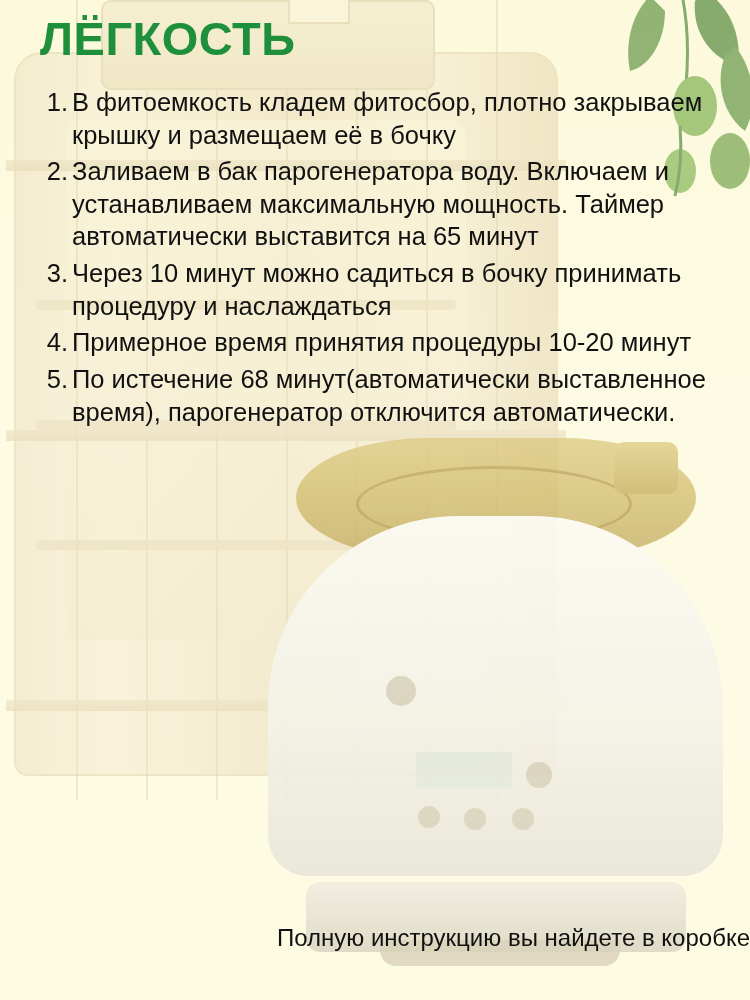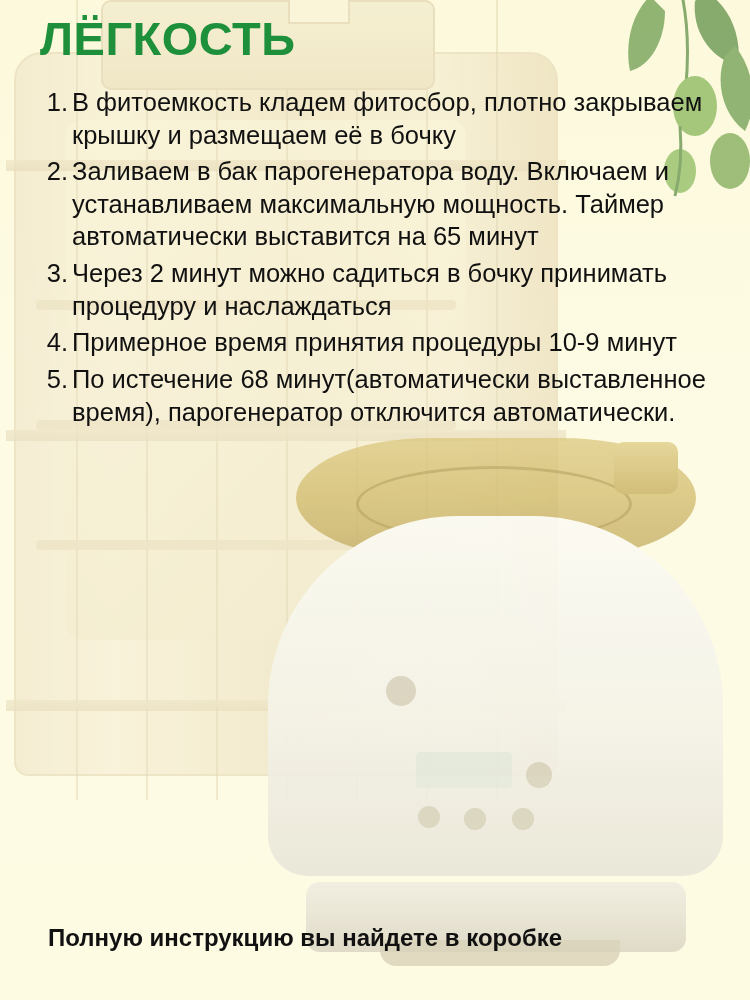--- a/index.html
+++ b/index.html
@@ -235,26 +235,25 @@
   }
   ol.steps li .txt {
     display: block;
   }
 
   .footer-note {
     position: absolute;
     left: 0;
     right: 0;
     bottom: 48px;
-    text-align: left;
+    text-align: right;
     font-size: 24px;
-    font-weight: 700;
+    font-weight: 400;
     color: #111111;
     z-index: 6;
-    margin-left: 48px;
   }
 </style>
 </head>
 <body>
 
 <div class="page">
 
   <div class="bg-layer">
 
     <div class="barrel">
@@ -318,24 +317,24 @@
     </h1>
 
     <ol class="steps">
       <li>
         <span class="txt">В фитоемкость кладем фитосбор, плотно закрываем крышку и размещаем её в бочку</span>
       </li>
       <li>
         <span class="txt">Заливаем в бак парогенератора воду. Включаем и устанавливаем максимальную мощность. Таймер автоматически выставится на 65 минут</span>
       </li>
       <li>
-        <span class="txt">Через 2 минут можно садиться в бочку принимать процедуру и наслаждаться</span>
-      </li>
-      <li>
-        <span class="txt">Примерное время принятия процедуры 10-9 минут</span>
+        <span class="txt">Через 10 минут можно садиться в бочку принимать процедуру и наслаждаться</span>
+      </li>
+      <li>
+        <span class="txt">Примерное время принятия процедуры 10-20 минут</span>
       </li>
       <li>
         <span class="txt">По истечение 68 минут(автоматически выставленное время), парогенератор отключится автоматически.</span>
       </li>
     </ol>
 
   </div>
 
   <div class="footer-note">Полную инструкцию вы найдете в коробке</div>
 

